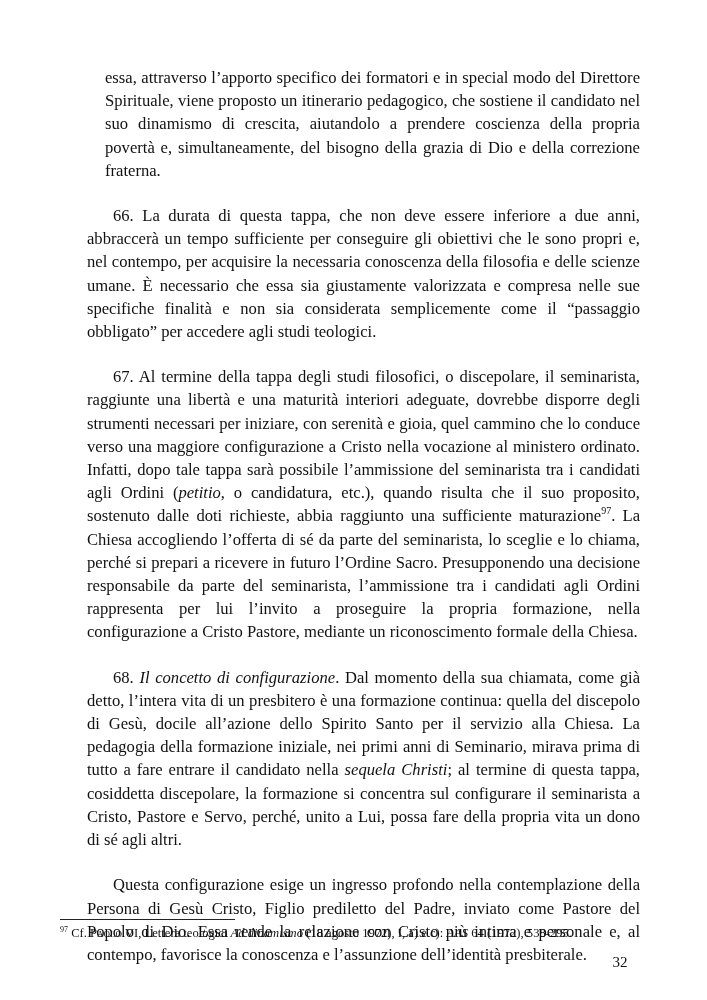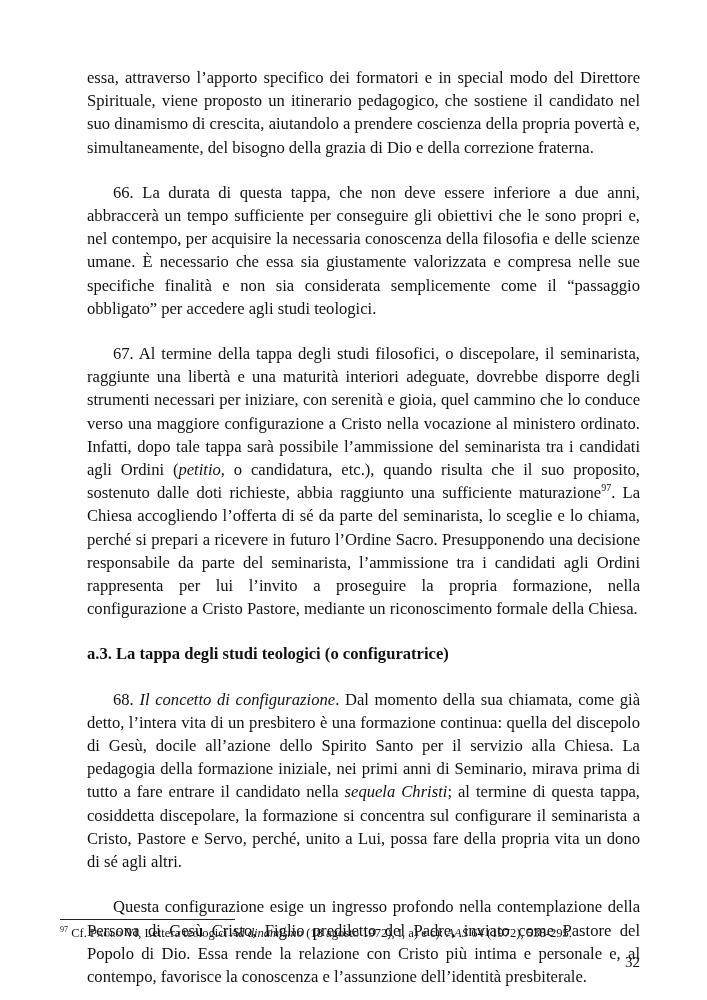--- a/index.html
+++ b/index.html
@@ -3,52 +3,51 @@
 <meta charset="utf-8">
 <style>
   html, body { margin: 0; padding: 0; background: #ffffff; }
   body { width: 707px; height: 1000px; position: relative; overflow: hidden; }
   .page {
     position: absolute; left: 87px; top: 66px; width: 553px;
     font-family: "Liberation Serif", "DejaVu Serif", serif;
     font-size: 16.6px; line-height: 23.2px; color: #111;
   }
   .para { margin: 0 0 22px 0; text-align: justify; text-indent: 26px; }
-  .para.noindent { text-indent: 0; }
+  .para.noindent { text-indent: 0; margin-left: 18px; }
   .heading {
     font-weight: bold; margin: 2px 0 22px 0; font-size: 16.6px;
   }
   sup { font-size: 10px; line-height: 0; vertical-align: super; }
   .footnote-rule {
     position: absolute; left: 60px; top: 919px; width: 175px; height: 0;
     border-top: 1px solid #222;
   }
   .footnote {
     position: absolute; left: 60px; top: 925px; width: 600px;
     font-family: "Liberation Serif", "DejaVu Serif", serif;
     font-size: 12.6px; line-height: 16px; color: #111; white-space: nowrap;
   }
   .footnote sup { font-size: 8px; }
   .sc { font-variant: small-caps; }
   .page-number {
-    position: absolute; left: 600px; top: 954px; width: 40px; text-align: right;
+    position: absolute; left: 600px; top: 954px; width: 40px; text-align: center;
     font-family: "Liberation Serif", "DejaVu Serif", serif; font-size: 15px; color: #111;
   }
 </style>
 </head>
 <body>
 
 <div class="page">
   <p class="para noindent">essa, attraverso l’apporto specifico dei formatori e in special modo del Direttore Spirituale, viene proposto un itinerario pedagogico, che sostiene il candidato nel suo dinamismo di crescita, aiutandolo a prendere coscienza della propria povertà e, simultaneamente, del bisogno della grazia di Dio e della correzione fraterna.</p>
 
   <p class="para">66. La durata di questa tappa, che non deve essere inferiore a due anni, abbraccerà un tempo sufficiente per conseguire gli obiettivi che le sono propri e, nel contempo, per acquisire la necessaria conoscenza della filosofia e delle scienze umane. È necessario che essa sia giustamente valorizzata e compresa nelle sue specifiche finalità e non sia considerata semplicemente come il “passaggio obbligato” per accedere agli studi teologici.</p>
 
   <p class="para"><span>67. Al termine della tappa degli studi filosofici, o discepolare, il seminarista, raggiunte una libertà e una maturità interiori adeguate, dovrebbe disporre degli strumenti necessari per iniziare, con serenità e gioia, quel cammino che lo conduce verso una maggiore configurazione a Cristo nella vocazione al ministero ordinato. Infatti, dopo tale tappa sarà possibile l’ammissione del seminarista tra i candidati agli Ordini (</span><i>petitio</i><span>, o candidatura, etc.), quando risulta che il suo proposito, sostenuto dalle doti richieste, abbia raggiunto una sufficiente maturazione</span><sup>97</sup><span>. La Chiesa accogliendo l’offerta di sé da parte del seminarista, lo sceglie e lo chiama, perché si prepari a ricevere in futuro l’Ordine Sacro. Presupponendo una decisione responsabile da parte del seminarista, l’ammissione tra i candidati agli Ordini rappresenta per lui l’invito a proseguire la propria formazione, nella configurazione a Cristo Pastore, mediante un riconoscimento formale della Chiesa.</span></p>
 
-  <div class="heading">a.3. La tappa degli studi teologici (o configuratrice)</div>
 
   <p class="para"><span>68. </span><i>Il concetto di configurazione</i><span>. Dal momento della sua chiamata, come già detto, l’intera vita di un presbitero è una formazione continua: quella del discepolo di Gesù, docile all’azione dello Spirito Santo per il servizio alla Chiesa. La pedagogia della formazione iniziale, nei primi anni di Seminario, mirava prima di tutto a fare entrare il candidato nella </span><i>sequela Christi</i><span>; al termine di questa tappa, cosiddetta discepolare, la formazione si concentra sul configurare il seminarista a Cristo, Pastore e Servo, perché, unito a Lui, possa fare della propria vita un dono di sé agli altri.</span></p>
 
   <p class="para">Questa configurazione esige un ingresso profondo nella contemplazione della Persona di Gesù Cristo, Figlio prediletto del Padre, inviato come Pastore del Popolo di Dio. Essa rende la relazione con Cristo più intima e personale e, al contempo, favorisce la conoscenza e l’assunzione dell’identità presbiterale.</p>
 
 </div>
 
 <div class="footnote-rule"></div>
 
 <div class="footnote"><sup>97</sup><span> Cf. </span><span>P</span><span class="sc">aolo</span><span> VI, Lettera teologici </span><i>Ad dinamismo</i><span> (18 agosto 1972), I, a) e c): </span><i>AAS</i><span> 64 (1972), 538-295.</span></div>

